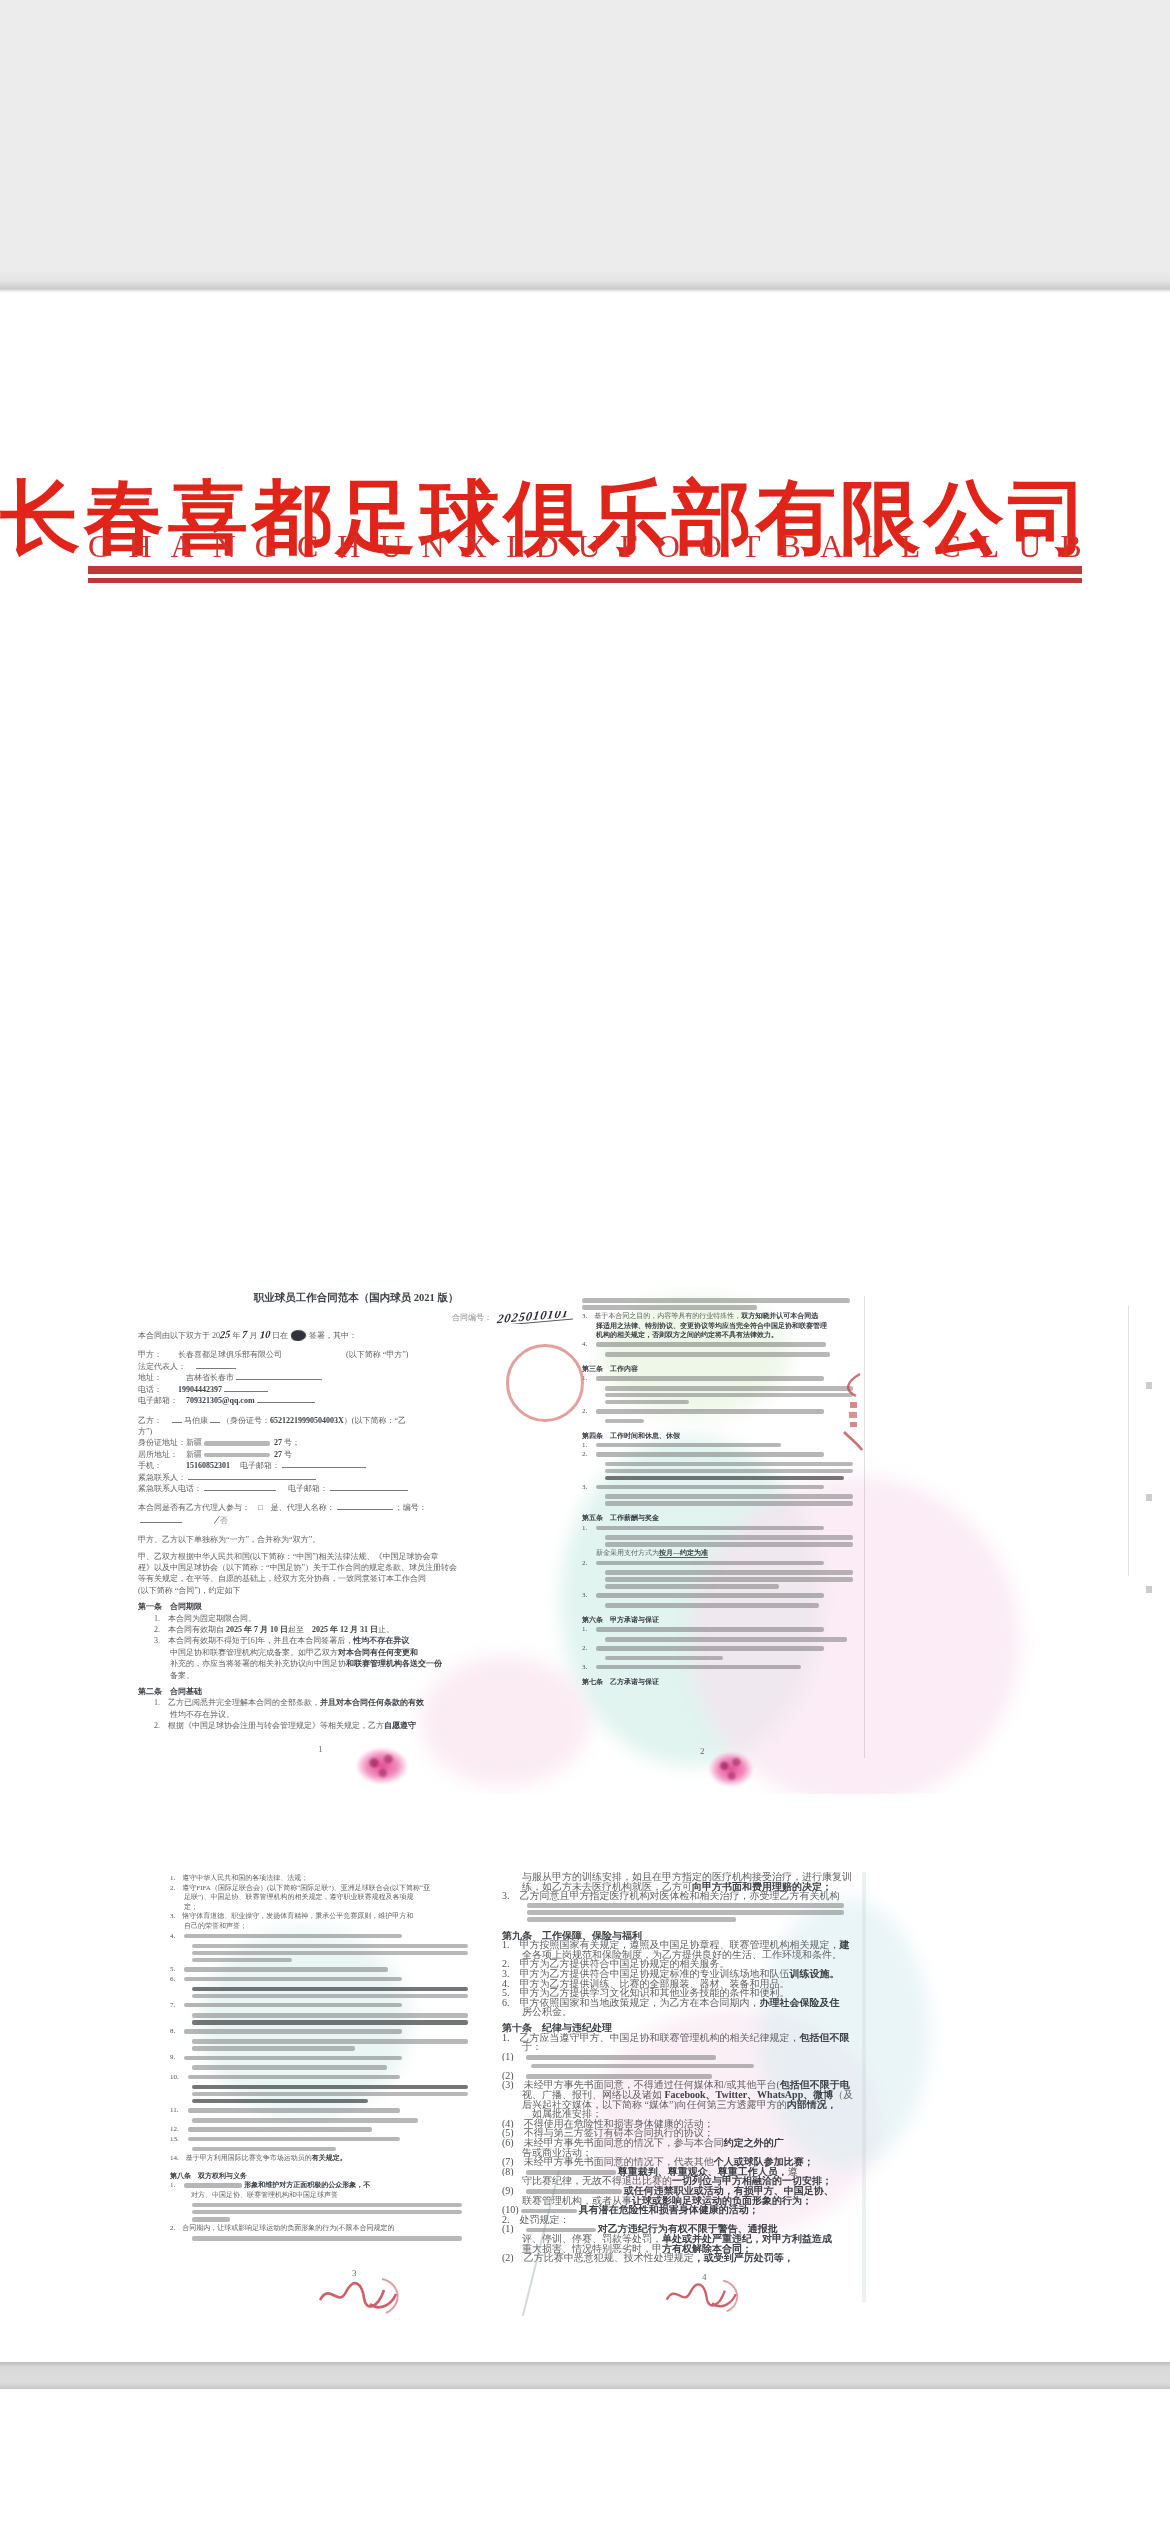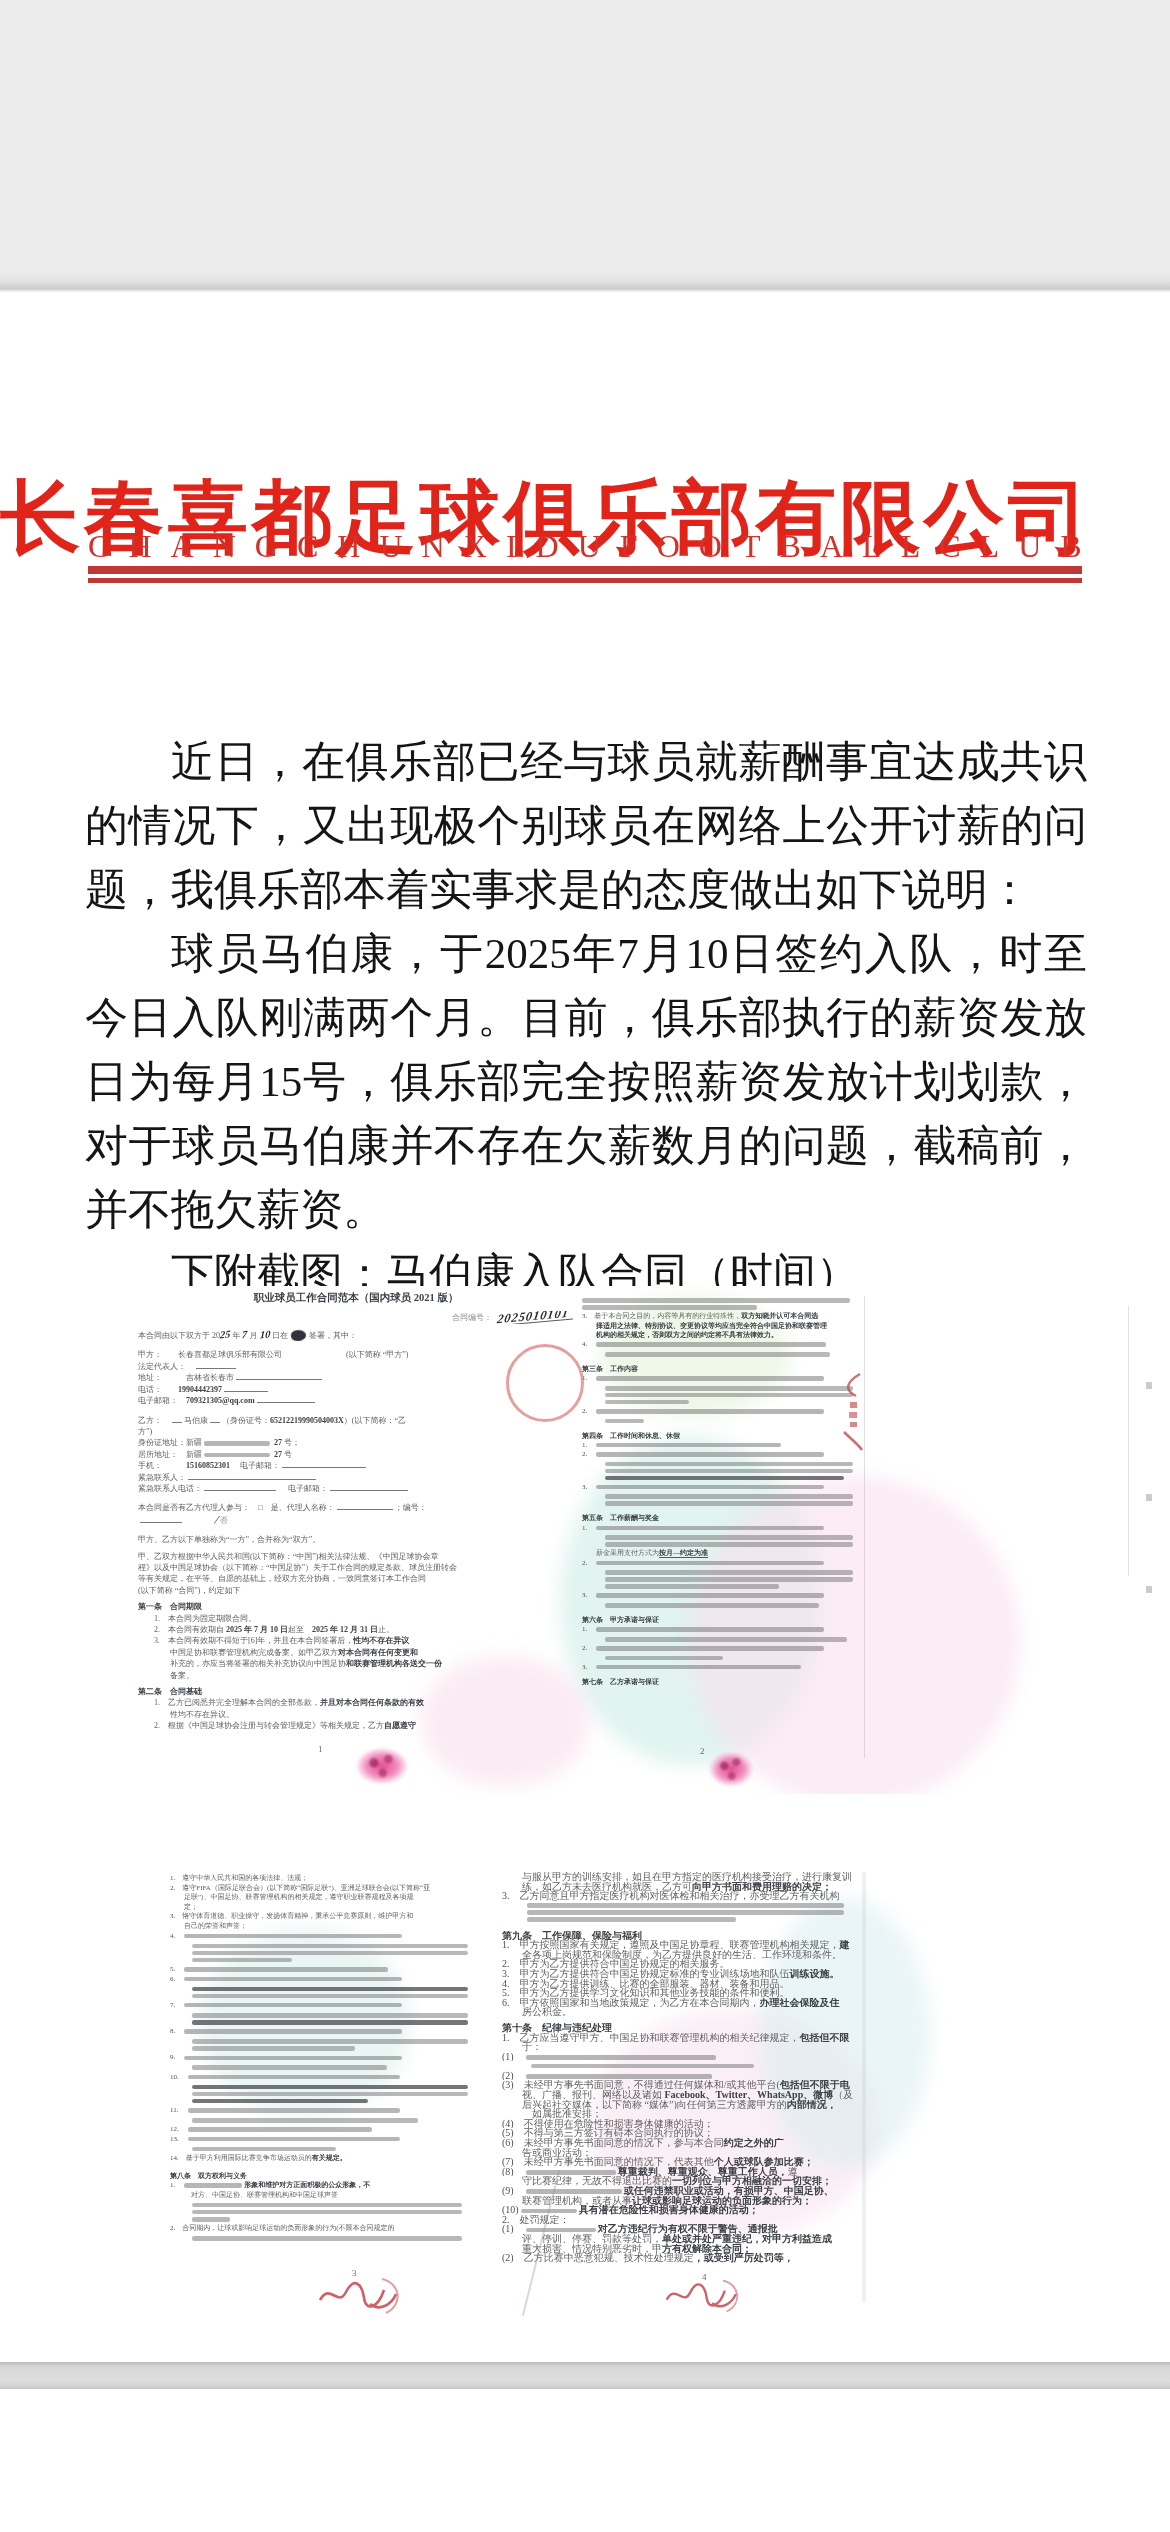--- a/index.html
+++ b/index.html
@@ -108,25 +108,20 @@
       <span>L</span>
       <span>C</span>
       <span>L</span>
       <span>U</span>
       <span>B</span>
     </div>
   <div class="rule rule1" style="background:#bc3938;"></div>
   <div class="rule rule2" style="background:#bc3938;"></div>
 
 
-  <div class="stmt-body">
-    <p>近日，在俱乐部已经与球员就薪酬事宜达成共识的情况下，又出现极个别球员在网络上公开讨薪的问题，我俱乐部本着实事求是的态度做出如下说明：</p>
-    <p>球员马伯康，于2025年7月10日签约入队，时至今日入队刚满两个月。目前，俱乐部执行的薪资发放日为每月15号，俱乐部完全按照薪资发放计划划款，对于球员马伯康并不存在欠薪数月的问题，截稿前，并不拖欠薪资。</p>
-    <p>下附截图：马伯康入队合同（时间）</p>
-  </div>
 
   <section class="scan scan1">
     <div class="blotch" style="left:560px;top:150px;width:260px;height:330px;background:rgba(209,238,231,.65);"></div>
     <div class="blotch" style="left:690px;top:190px;width:330px;height:330px;background:rgba(248,224,238,.6);"></div>
     <div class="blotch" style="left:600px;top:10px;width:190px;height:120px;background:rgba(224,240,214,.55);"></div>
     <div class="blotch" style="left:420px;top:370px;width:170px;height:130px;background:rgba(248,220,234,.55);"></div>
 
     <div class="cpage s1l">
         <div class="ln c" style="font-size: 10.5px;"><span class="b">职业球员工作合同范本（国内球员 2021 版）</span></div>
         <div style="height: 8px;"></div>

